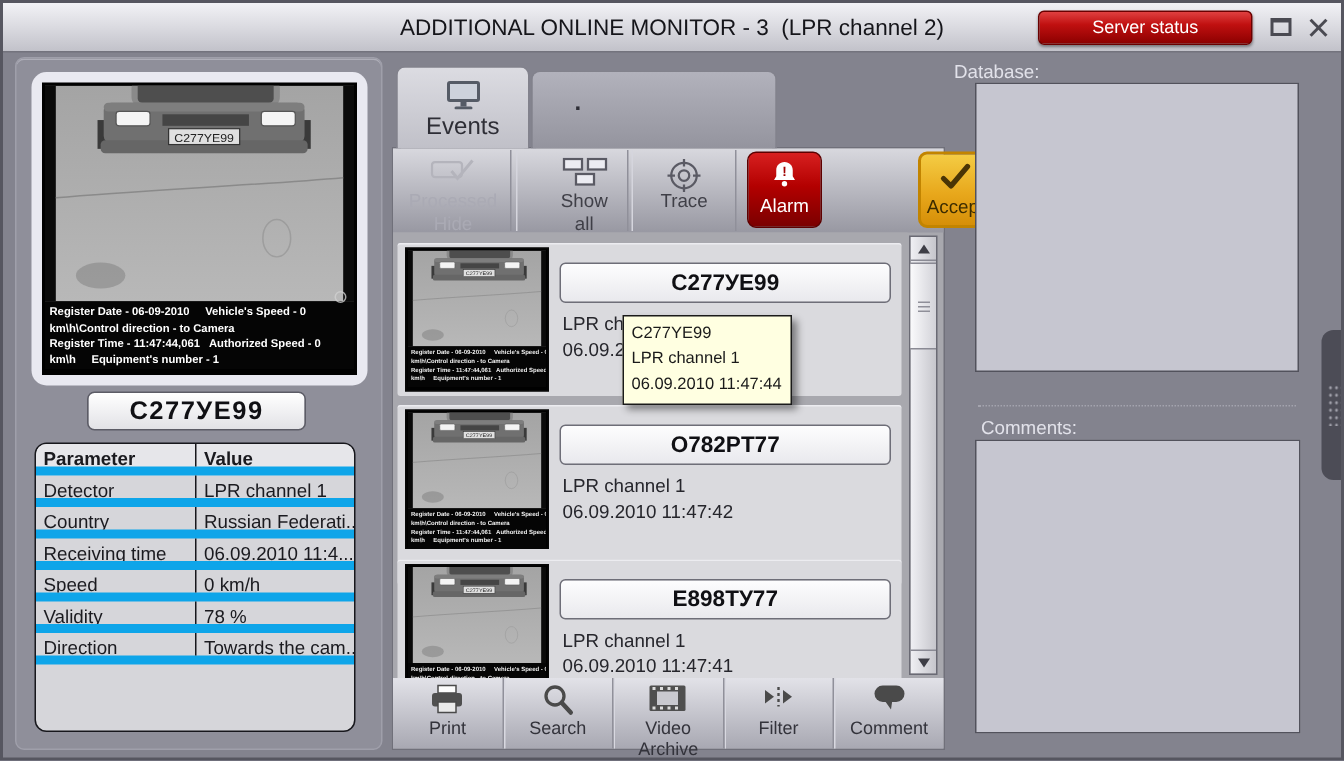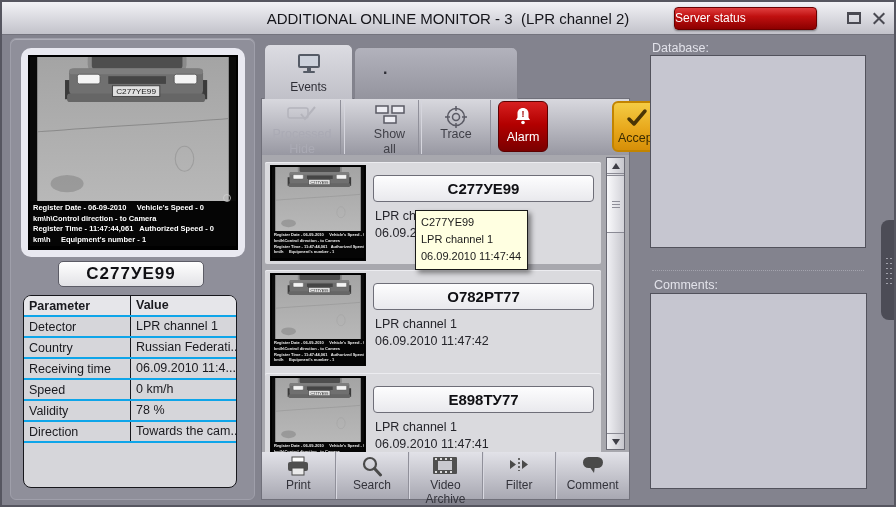--- a/index.html
+++ b/index.html
@@ -6,24 +6,24 @@
   body { background:#6a6a74; font-family:"Liberation Sans", sans-serif; }
   #window { position:relative; width:896px; height:507px; background:#83838e;
             border:2px solid #565660; overflow:hidden; }
 
   
   .titlebar { position:absolute; left:0; top:0; width:892px; height:33px;
     background:linear-gradient(to bottom,#f2f2f6,#d8d8de 55%,#c2c2ca);
     border-bottom:1px solid #73737d; }
   .title { position:absolute; left:0; right:0; top:8px; text-align:center;
     font-size:15px; color:#15151a; white-space:pre; }
-  .server-btn { position:absolute; left:672px; top:5px; width:143px; height:23px;
+  .server-btn { position:absolute; left:690px; top:5px; width:143px; height:23px;
     background:linear-gradient(to bottom,#e04040 0%,#c01010 40%,#8c0000 100%);
     border:1px solid #6a0000; border-radius:4px; color:#fff; font-size:12px;
-    line-height:21px; box-shadow:0 1px 2px rgba(0,0,0,.4); }
+    text-align:center; line-height:21px; box-shadow:0 1px 2px rgba(0,0,0,.4); }
   .max-icon { position:absolute; left:845px; top:10px; width:14px; height:12px;
     border:2px solid #4a4a52; border-top-width:3px; }
   .x-icon { position:absolute; left:868px; top:8px; width:17px; height:17px; }
   .x-icon::before,.x-icon::after { content:""; position:absolute; left:8px; top:1px;
     width:2px; height:15px; background:#4a4a52; }
   .x-icon::before { transform:rotate(45deg); } .x-icon::after { transform:rotate(-45deg); }
 
   
   .left-panel { position:absolute; left:8px; top:36px; width:245px; height:462px;
     background:#8f8f9a; border:1px solid #9f9faa; border-radius:6px;
@@ -38,33 +38,33 @@
   .photo-overlay div { white-space:pre; }
   .corner-glyph { position:absolute; right:14px; top:146px; width:8px; height:8px;
     border:1px solid #cfcfcf; border-radius:50%; opacity:.8; }
   .plate-display { position:absolute; left:47px; top:222px; width:146px; height:26px;
     background:linear-gradient(to bottom,#ffffff,#e2e2e6); border:1px solid #5c5c66;
     border-radius:5px; text-align:center; line-height:24px; font-size:17px;
     font-weight:bold; letter-spacing:1px; color:#101014; }
   .param-table { position:absolute; left:12px; top:256px; width:214px; height:193px;
     background:#d6d6da; border:1px solid #17171c; border-radius:8px; overflow:hidden;
     font-size:12.5px; color:#1a1a1f; }
-  .p-row { display:flex; height:21px; border-bottom:2px solid #0ea5e9; align-items:flex-end; }
+  .p-row { display:flex; height:21px; border-bottom:6px solid #0ea5e9; align-items:flex-start; }
   .p-row.hdr { background:#e6e6ea; font-weight:bold; }
   .p-c1 { width:107px; padding-left:5px; border-right:1px solid #17171c; height:100%;
     line-height:20px; white-space:nowrap; overflow:hidden; }
   .p-c2 { flex:1; padding-left:5px; white-space:nowrap; overflow:hidden; line-height:20px; }
 
   
   .mid-frame { position:absolute; left:259px; top:96px; width:369px; height:402px;
     border:1px solid #70707a; background:#a8a8ae; }
   .tab-events { position:absolute; left:262px; top:42px; width:89px; height:55px;
     background:linear-gradient(to bottom,#dcdce2,#c0c0c8); border:1px solid #82828c;
     border-bottom:none; border-radius:6px 6px 0 0; z-index:3; text-align:center; }
-  .tab-events .lbl { position:absolute; bottom:5px; left:0; right:0; font-size:12px; color:#2e2e36; }
+  .tab-events .lbl { position:absolute; bottom:5px; left:0; right:0; font-size:16px; color:#2e2e36; }
   .tab-second { position:absolute; left:352px; top:45px; width:164px; height:52px;
     background:linear-gradient(to bottom,#b2b2bc,#94949e); border:1px solid #82828c;
     border-bottom:none; border-radius:6px 6px 0 0; z-index:2; }
   .tab-second .dot { position:absolute; left:28px; top:12px; font-size:16px;
     font-weight:bold; color:#2e2e36; }
 
   .toolbar { position:absolute; left:260px; top:97px; width:367px; height:56px;
     background:linear-gradient(to bottom,#d8d8de,#9898a2); }
   .seg-btn { position:absolute; top:1px; height:54px; text-align:center;
     font-size:12.5px; color:#3f3f47; line-height:15px;
@@ -419,21 +419,21 @@
       <div class="ic">
         <svg width="22" height="19">
           <rect x="1" y="1" width="20" height="11" rx="5.5" fill="#4a4a4a"></rect>
           <polygon points="7,10 12,17 13,10" fill="#4a4a4a"></polygon>
         </svg>
       </div>
       <span class="lbl">Comment</span>
     </div>
   </div>
 
-  <div class="rp-label" style="left:650px; top:39px;">Database:</div>
+  <div class="rp-label" style="left:634px; top:39px;">Database:</div>
   <div class="rp-box" style="left:648px; top:53px; width:216px; height:193px;"></div>
   <div class="rp-sep"></div>
   <div class="rp-label" style="left:652px; top:276px;">Comments:</div>
   <div class="rp-box" style="left:648px; top:291px; width:217px; height:196px;"></div>
   <div class="collapse-handle">
     <div class="dots"></div>
   </div>
 
 </div>
 

